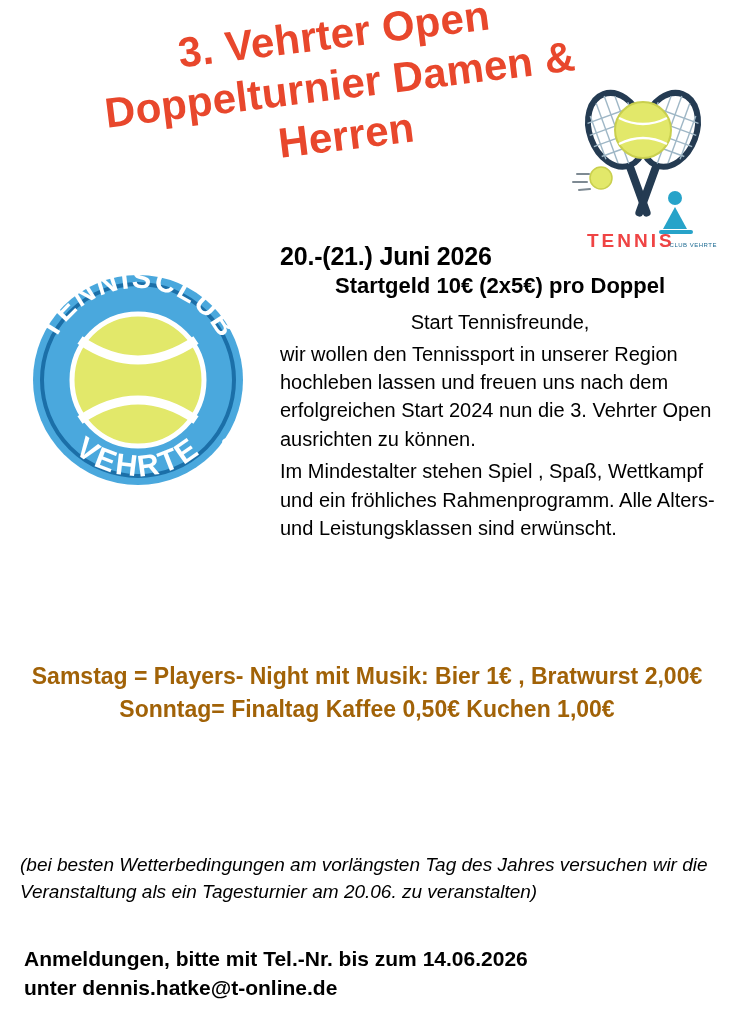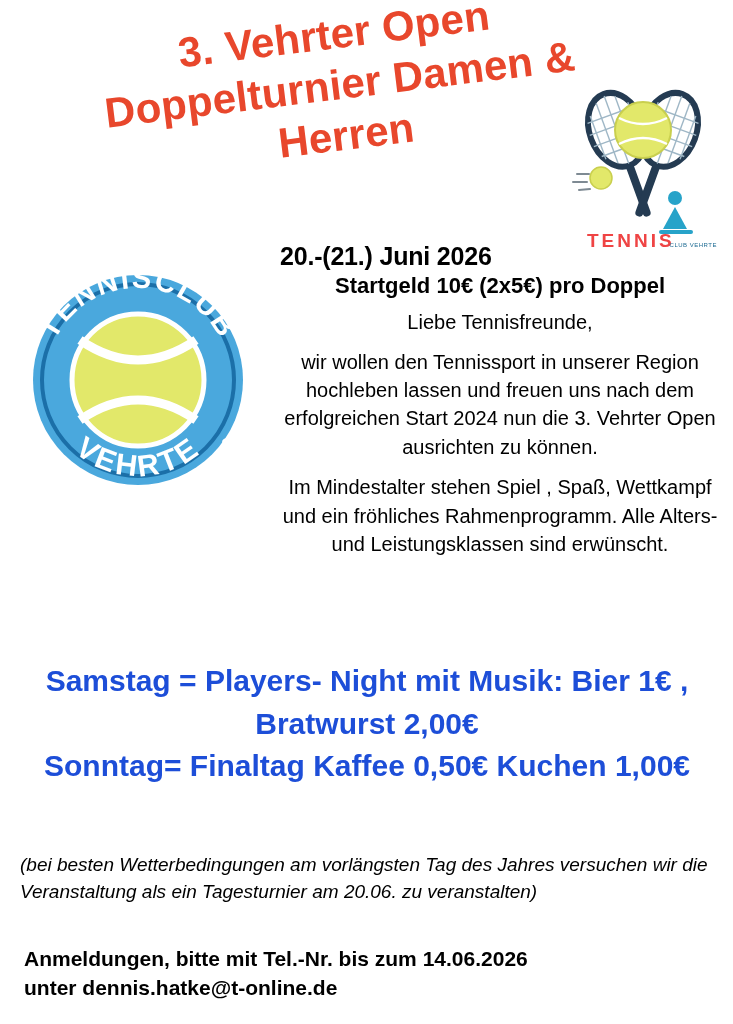--- a/index.html
+++ b/index.html
@@ -86,35 +86,34 @@
     text-align: center;
   }
 
   .greeting {
     margin-top: 8px;
     text-align: center;
     font-size: 20px;
     line-height: 1.35;
   }
   .para {
-    margin-top: 12px;
-    text-align: center;
+    margin-top: 4px;
     font-size: 20px;
     line-height: 1.42;
   }
 
   
   .program {
     position: absolute;
     left: 14px;
     top: 660px;
     width: 706px;
     text-align: center;
-    color: #1d4ed8;
-    font-size: 30px;
+    color: #a16207;
+    font-size: 23px;
     font-weight: 700;
     line-height: 1.42;
   }
 
   
   .note {
     position: absolute;
     left: 20px;
     top: 852px;
     width: 694px;
@@ -211,21 +210,21 @@
     <text font-family="Liberation Sans, sans-serif" font-size="30" font-weight="700" fill="#ffffff" letter-spacing="3">
       <textPath href="#arcBottom" startOffset="50%" text-anchor="middle">VEHRTE</textPath>
     </text>
     <text x="213" y="178" font-family="Liberation Sans, sans-serif" font-size="13" font-weight="700" fill="#ffffff" transform="rotate(62 213 178)">e.V.</text>
   </svg>
 </div>
 
 <div class="info-block">
   <div class="line-big">20.-(21.) Juni 2026</div>
   <div class="line-mid">Startgeld 10€ (2x5€) pro Doppel</div>
-  <div class="greeting">Liebe Tennisfreunde,</div>
+  <div class="greeting">Start Tennisfreunde,</div>
   <div class="para">wir wollen den Tennissport in unserer Region hochleben lassen und freuen uns nach dem erfolgreichen Start 2024 nun die 3. Vehrter Open ausrichten zu können.</div>
   <div class="para">Im Mindestalter stehen Spiel , Spaß, Wettkampf und ein fröhliches Rahmenprogramm. Alle Alters- und Leistungsklassen sind erwünscht.</div>
 </div>
 
 <div class="program">
   <div>Samstag = Players- Night mit Musik: Bier 1€ , Bratwurst 2,00€</div>
   <div>Sonntag= Finaltag Kaffee 0,50€ Kuchen 1,00€</div>
 </div>
 
 <div class="note">(bei besten Wetterbedingungen am vorlängsten Tag des Jahres versuchen wir  die Veranstaltung als ein Tagesturnier am 20.06. zu veranstalten)</div>

